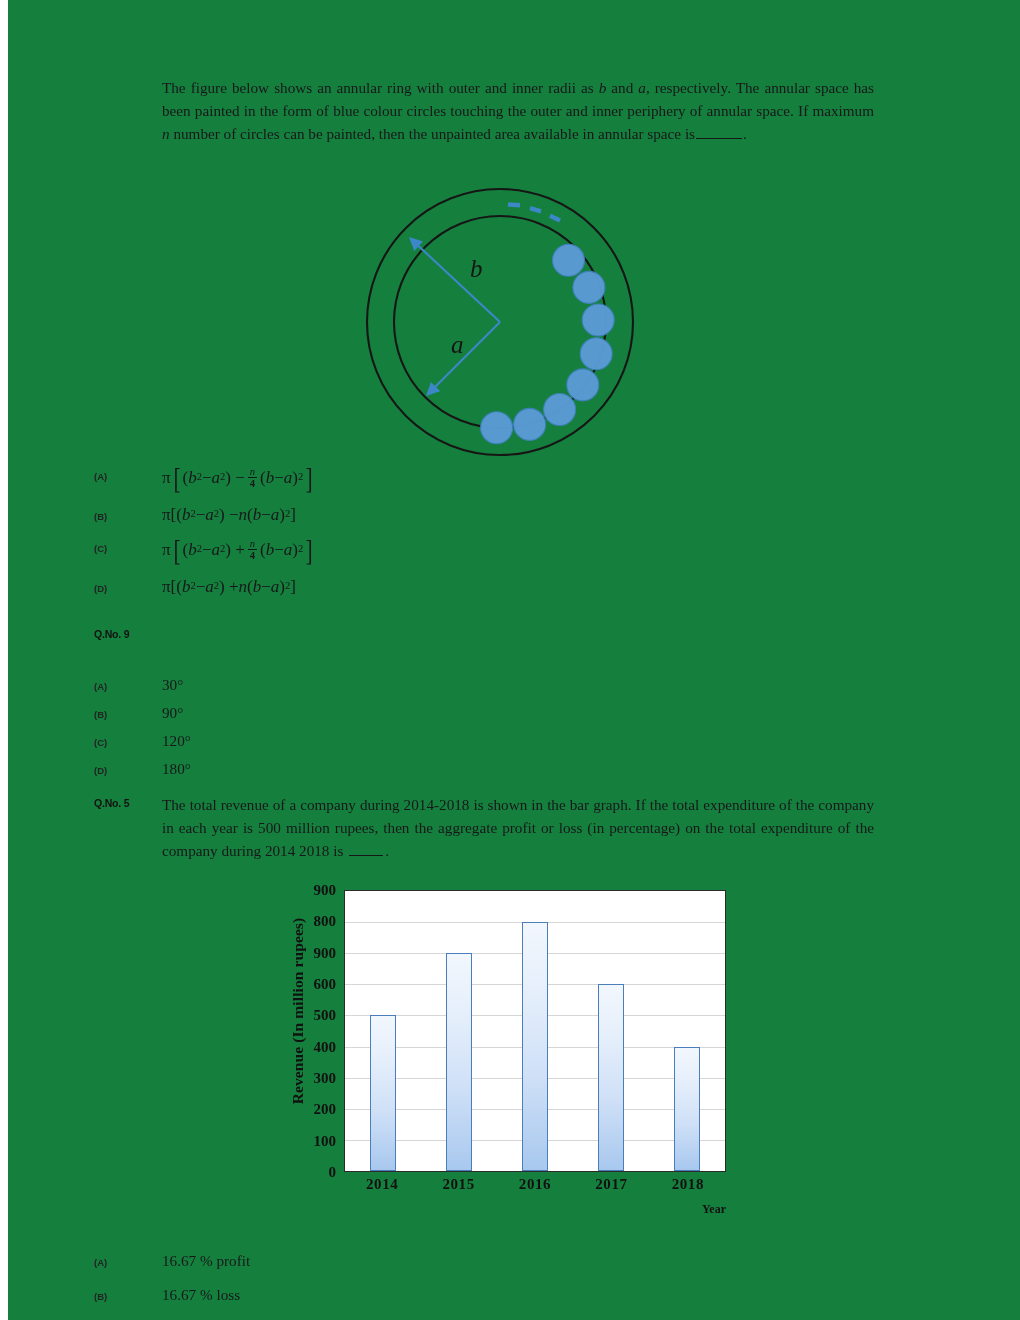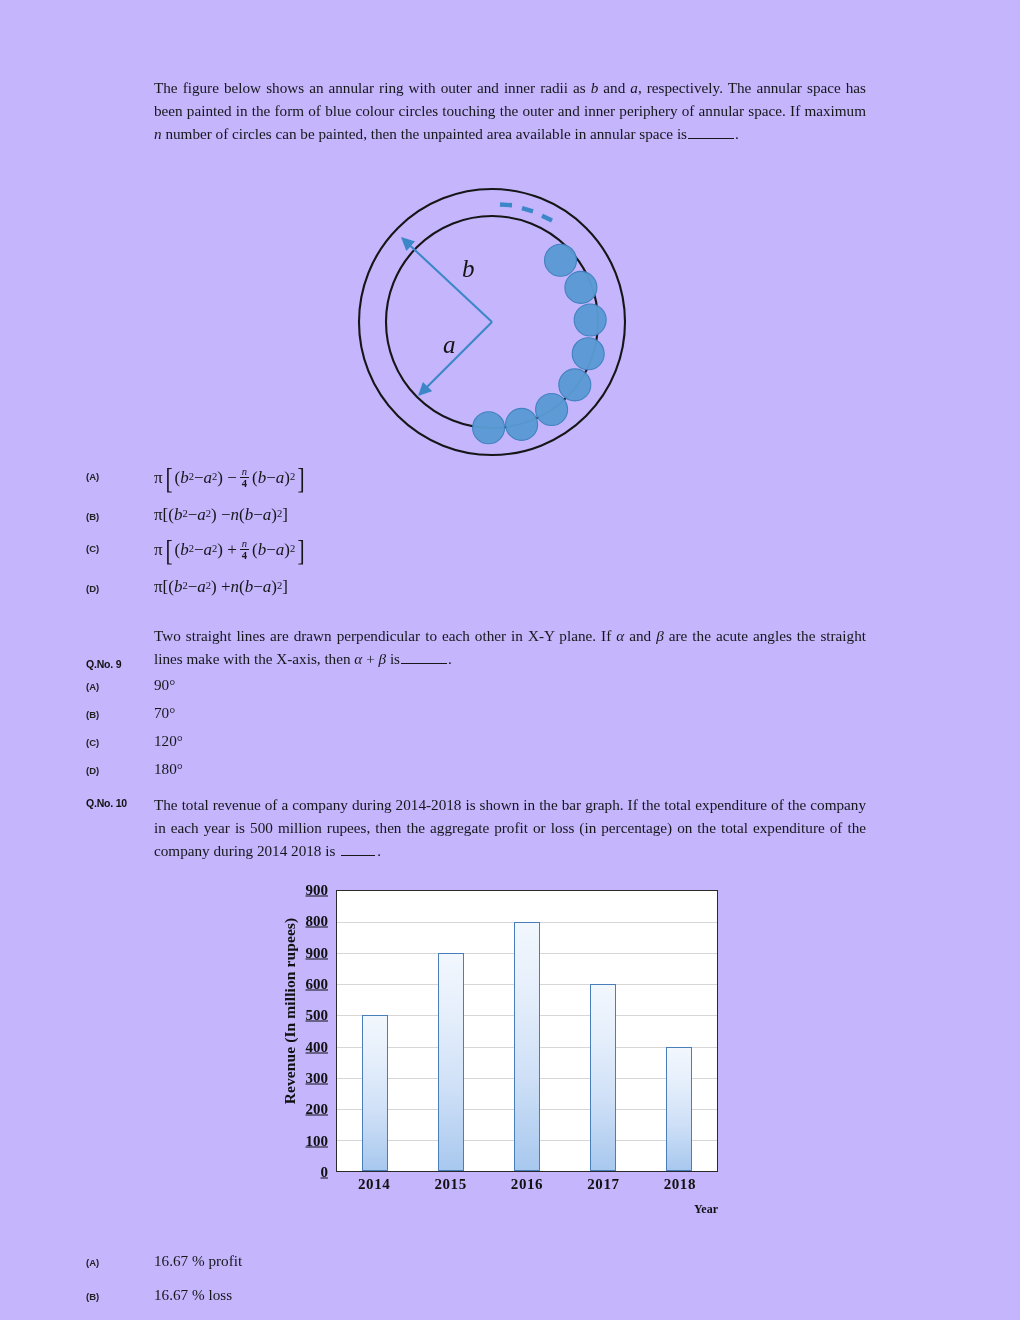--- a/index.html
+++ b/index.html
@@ -11,21 +11,22 @@
     width: 1020px;
     height: 1320px;
     position: relative;
     font-family: "Liberation Serif", serif;
     color: #1a1a1a;
     overflow: hidden;
   }
   .page {
     position: absolute;
     inset: 0;
-    background: #c4b5fd;
+    background: #15803d;
+    margin-left: 8px;
   }
 
   
   .qrow {
     position: absolute;
     display: flex;
     align-items: flex-start;
   }
   .qno {
     width: 68px;
@@ -157,21 +158,20 @@
   }
   .ytick {
     position: absolute;
     right: 0;
     width: 46px;
     text-align: right;
     font-size: 15px;
     font-weight: bold;
     color: #111;
     transform: translateY(-50%);
-    text-decoration: underline;
   }
   .ytick-col {
     position: absolute;
     left: 26px;
     top: 0;
     width: 54px;
     height: 282px;
   }
   .plot {
     position: absolute;
@@ -327,44 +327,41 @@
     <div class="optlabel">(D)</div>
     <div class="opttext">
       <span class="math">
         π[(<i>b</i><sup class="exp">2</sup> − <i>a</i><sup class="exp">2</sup>) + <i>n</i>(<i>b</i> − <i>a</i>)<sup class="exp">2</sup>]
       </span>
     </div>
   </div>
 
   <div class="qrow" style="left:86px; top:624px; width:800px;align-items:flex-end;">
     <div class="qno">Q.No. 9</div>
-    <div class="qtext" style="width:712px;">
-      Two straight lines are drawn perpendicular to each other in X-Y plane. If <span class="mi">α</span> and <span class="mi">β</span> are the acute angles the straight lines make with the X-axis, then <span class="mi">α</span> + <span class="mi">β</span> is<span class="blank-u"></span>.
-    </div>
   </div>
 
   <div class="optrow" style="left:86px; top:676px; width:400px;">
     <div class="optlabel">(A)</div>
-    <div class="opttext">90°</div>
+    <div class="opttext">30°</div>
   </div>
   <div class="optrow" style="left:86px; top:704px; width:400px;">
     <div class="optlabel">(B)</div>
-    <div class="opttext">70°</div>
+    <div class="opttext">90°</div>
   </div>
   <div class="optrow" style="left:86px; top:732px; width:400px;">
     <div class="optlabel">(C)</div>
     <div class="opttext">120°</div>
   </div>
   <div class="optrow" style="left:86px; top:760px; width:400px;">
     <div class="optlabel">(D)</div>
     <div class="opttext">180°</div>
   </div>
 
   <div class="qrow" style="left:86px; top:793px; width:800px;">
-    <div class="qno">Q.No. 10</div>
+    <div class="qno">Q.No. 5</div>
     <div class="qtext" style="width:712px;">
       The total revenue of a company during 2014-2018 is shown in the bar graph. If the total expenditure of the company in each year is 500 million rupees, then the aggregate profit or loss (in percentage) on the total expenditure of the company during 2014 2018 is <span class="blank-s"></span>.
     </div>
   </div>
 
   <div id="bar-chart">
     <div class="chart-wrap">
       <div class="ylabel">Revenue (In million rupees)</div>
       <div class="ytick-col">
         <div class="ytick" style="top:0%;">900</div>

